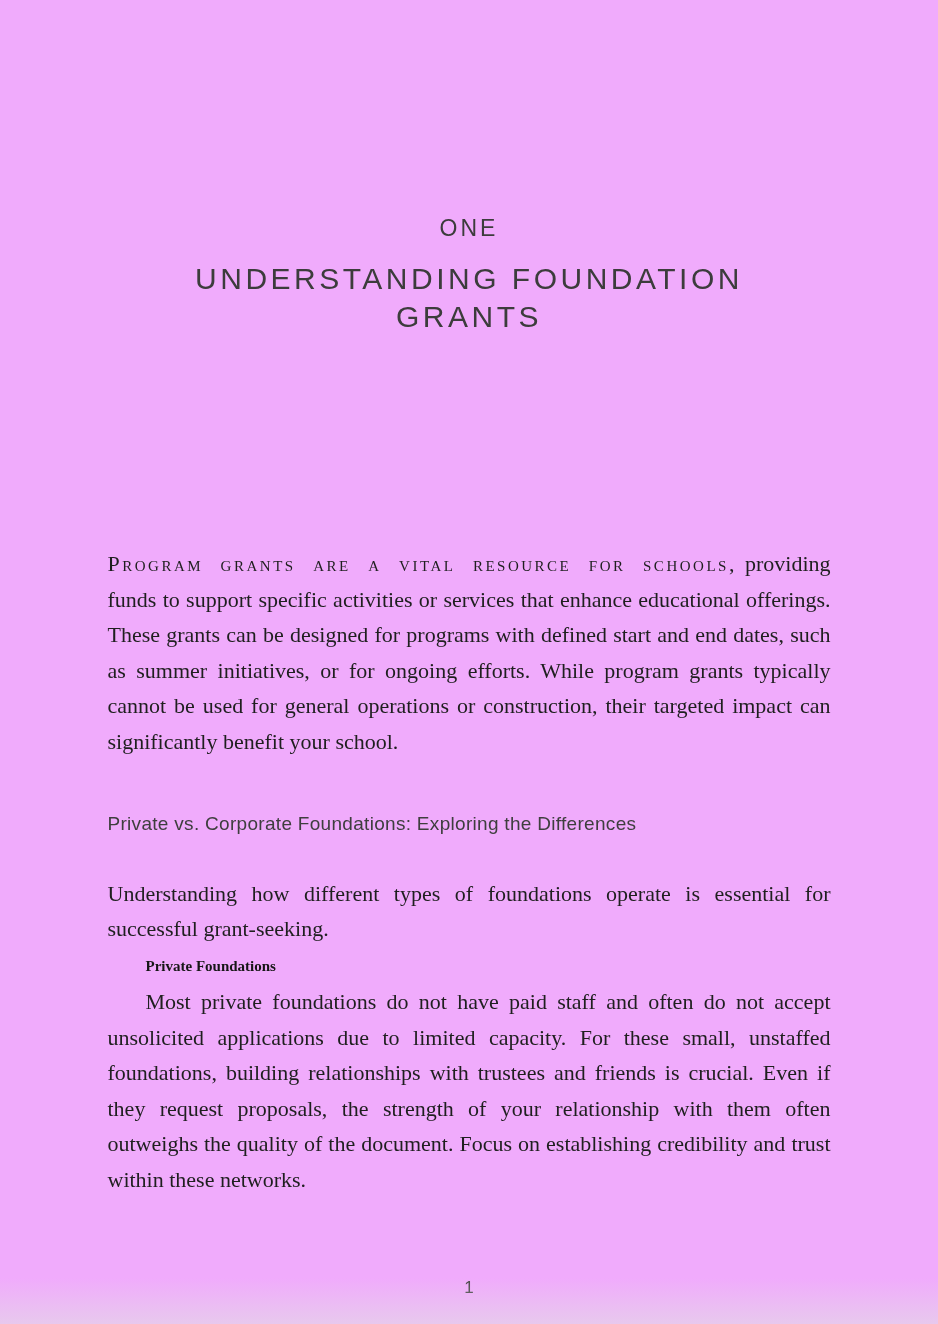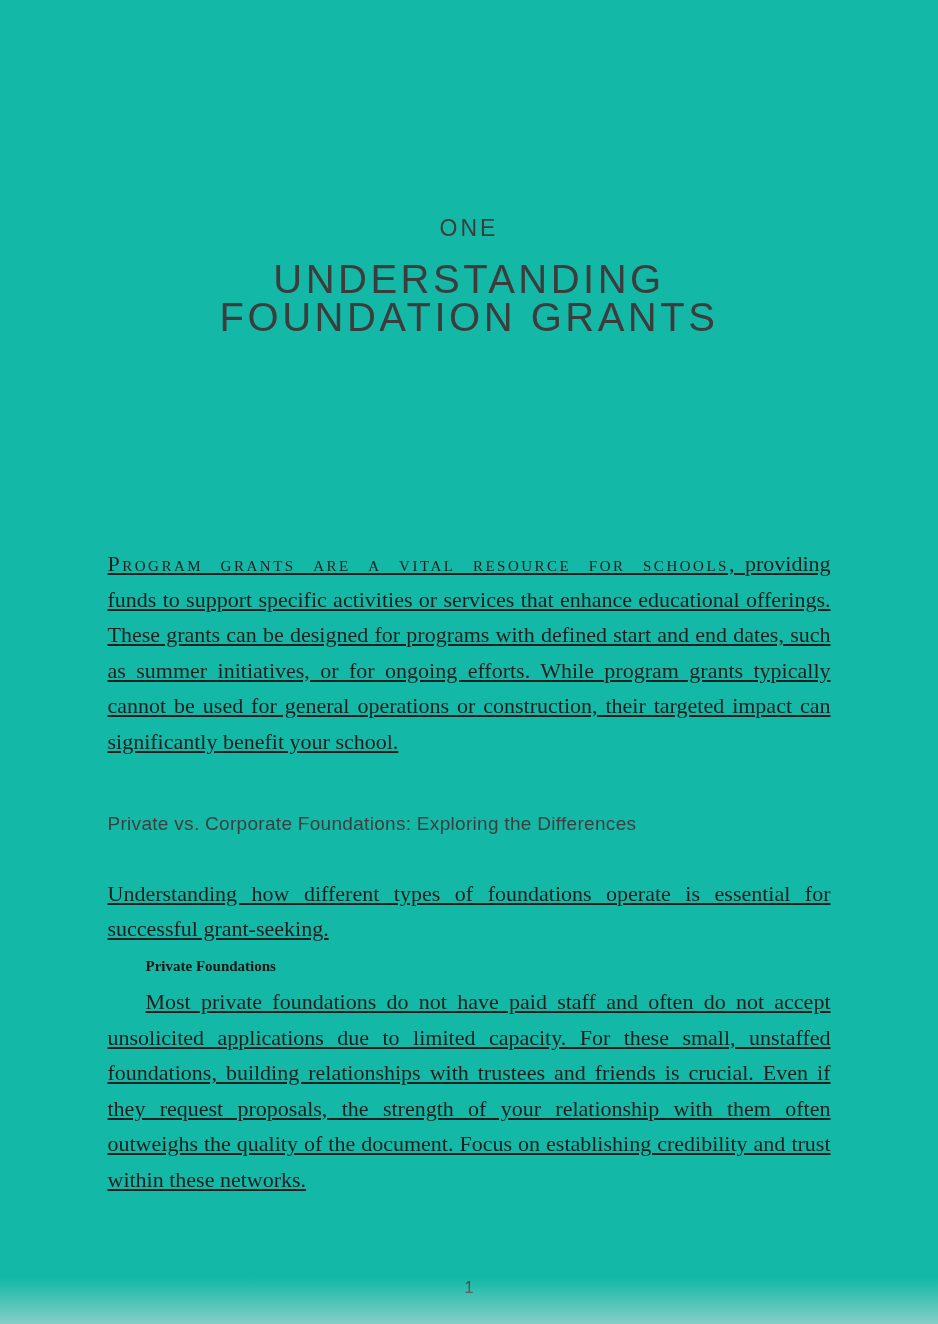--- a/index.html
+++ b/index.html
@@ -5,21 +5,21 @@
   html, body {
     margin: 0;
     padding: 0;
     background: #ffffff;
   }
   .page {
     position: relative;
     width: 938px;
     height: 1324px;
     margin: 0 auto;
-    background: #14b8a6;
+    background: #f0abfc;
     overflow: hidden;
     font-family: "Liberation Serif", "DejaVu Serif", serif;
     color: #1f1f1f;
   }
   
   .page::after {
     content: "";
     position: absolute;
     left: 0; right: 0; bottom: 0;
     height: 46px;
@@ -37,40 +37,39 @@
     line-height: 1;
     letter-spacing: 3px;
     color: #3c3c3c;
   }
   .chapter-title {
     margin: 20px auto 0 auto;
     max-width: 640px;
     text-align: center;
     font-family: "Liberation Sans", "DejaVu Sans", sans-serif;
     font-weight: 400;
-    font-size: 40px;
+    font-size: 30px;
     line-height: 38px;
     letter-spacing: 3.5px;
     color: #3c3c3c;
   }
 
   .text-column {
     margin: 0 auto;
     width: 723px;
   }
 
   .body-para {
     margin: 0;
     font-size: 22px;
     line-height: 35.5px;
     text-align: justify;
     hyphens: auto;
     -webkit-hyphens: auto;
     color: #1f1f1f;
-    text-decoration: underline;
   }
   .intro-para {
     margin-top: 210px;
   }
   .smallcaps-lead {
     font-variant: small-caps;
     letter-spacing: 2.5px;
     word-spacing: 7px;
   }
 

